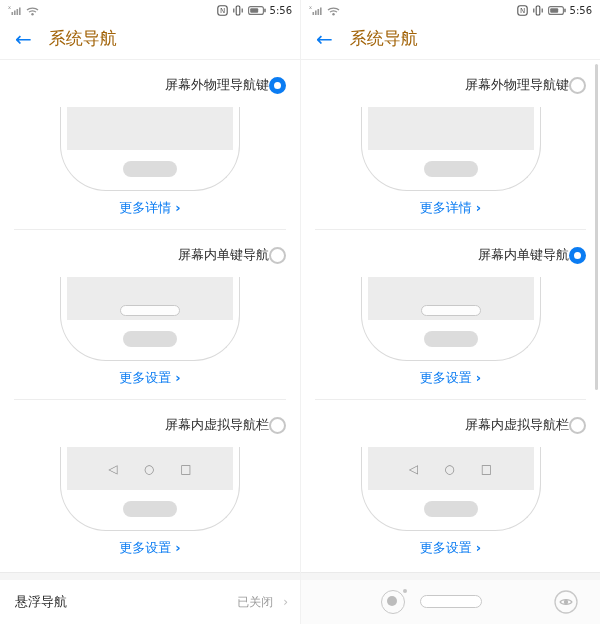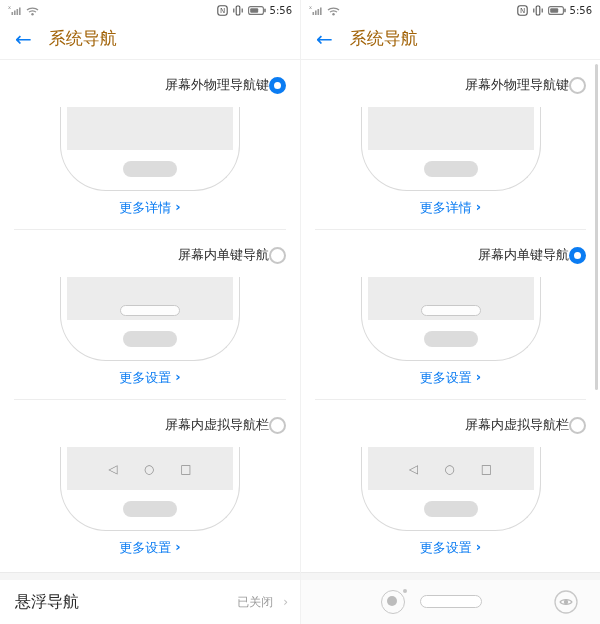--- a/index.html
+++ b/index.html
@@ -27,28 +27,28 @@
   .sec-title{font-size:13px;color:#2b2b2b;}
   .radio{width:17px;height:17px;border:2px solid #c7c7c7;border-radius:50%;box-sizing:border-box;background:#fff;flex:0 0 auto;}
   .radio.on{border:5px solid #0b7cf2;}
 
   .phone{width:180px;height:84px;margin:10px auto 0 auto;border:1px solid #dadada;border-top:none;border-radius:0 0 46px 46px;position:relative;box-sizing:border-box;background:#fff;}
   .screen{position:absolute;top:0;left:6px;right:6px;height:43px;background:#ececec;display:flex;align-items:center;justify-content:center;}
   .homepill{position:absolute;top:54px;left:50%;transform:translateX(-50%);width:54px;height:16px;border-radius:8px;background:#dcdcdc;}
   .innerpill{position:absolute;bottom:4px;left:50%;transform:translateX(-50%);width:58px;height:9px;border:1px solid #c8c8c8;border-radius:6px;background:#fdfdfd;}
   .navicons{display:flex;gap:26px;align-items:center;color:#8d8d8d;font-size:12px;line-height:1;}
 
-  .more{margin-top:8px;height:17px;display:flex;justify-content:center;gap:4px;font-size:13px;color:#0b7cf2;cursor:pointer;}
+  .more{margin-top:8px;height:17px;display:flex;justify-content:center;align-items:center;gap:4px;font-size:13px;color:#0b7cf2;cursor:pointer;}
   .more .chev{font-weight:700;font-size:13px;}
   .divider{border-top:1px solid #ededed;margin:13px 14px 0 14px;height:0;}
 
   
   .band{position:absolute;left:0;right:0;bottom:44px;height:8px;background:#f5f5f5;border-top:1px solid #eaeaea;box-sizing:border-box;}
   .footrow{position:absolute;left:0;right:0;bottom:0;height:44px;display:flex;justify-content:space-between;align-items:center;padding:0 12px 0 15px;box-sizing:border-box;background:#fff;cursor:pointer;}
-  .footrow .flabel{font-size:16px;color:#2b2b2b;}
+  .footrow .flabel{font-size:13px;color:#2b2b2b;}
   .footrow .fval{font-size:12px;color:#9b9b9b;display:flex;align-items:center;gap:10px;}
   .footrow .fval .chev{color:#bdbdbd;font-size:12px;}
 
   .navbar{position:absolute;left:0;right:0;bottom:0;height:44px;background:#fbfbfb;}
   .assist{position:absolute;left:80px;top:50%;margin-top:-12px;width:24px;height:24px;border:1px solid #c8c8c8;border-radius:50%;box-sizing:border-box;cursor:pointer;}
   .assist::after{content:"";position:absolute;left:5px;top:5px;width:10px;height:10px;border-radius:50%;background:#bcbcbc;}
   .assist::before{content:"";position:absolute;right:-3px;top:-2px;width:4px;height:4px;border-radius:50%;background:#c4c4c4;}
   .navpill{position:absolute;left:50%;transform:translateX(-50%);top:50%;margin-top:-7px;width:62px;height:13px;border:1.5px solid #c8c8c8;border-radius:8px;background:#fff;box-sizing:border-box;cursor:pointer;}
   .eye{position:absolute;left:253px;top:50%;margin-top:-12px;width:24px;height:24px;cursor:pointer;}
   .scrollthumb{position:absolute;right:2px;top:64px;width:3px;height:326px;background:#d2d2d2;border-radius:2px;}

